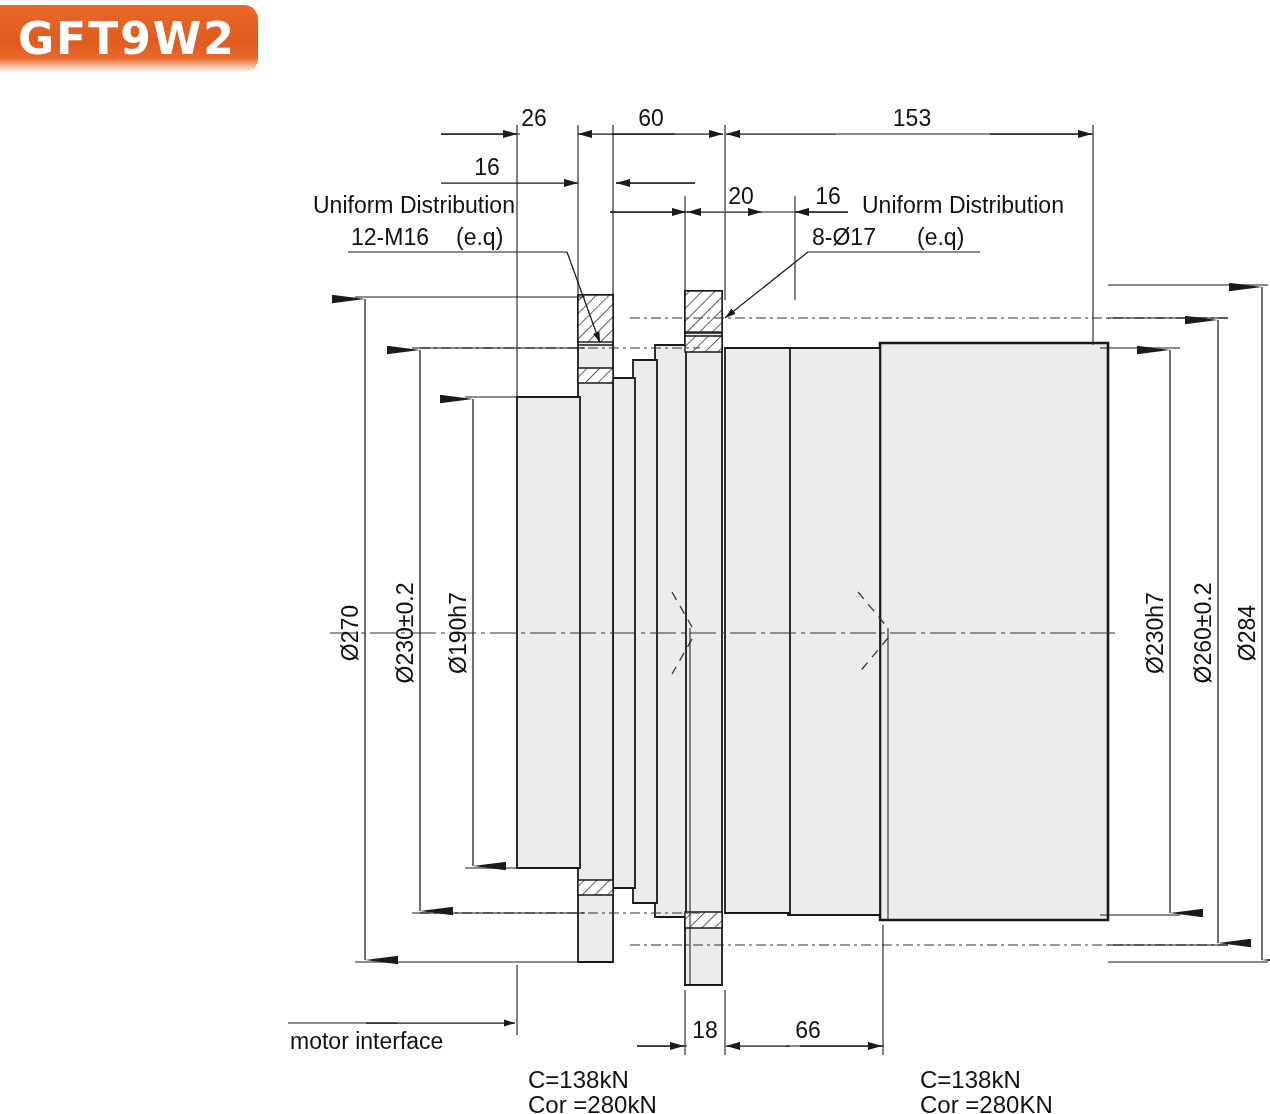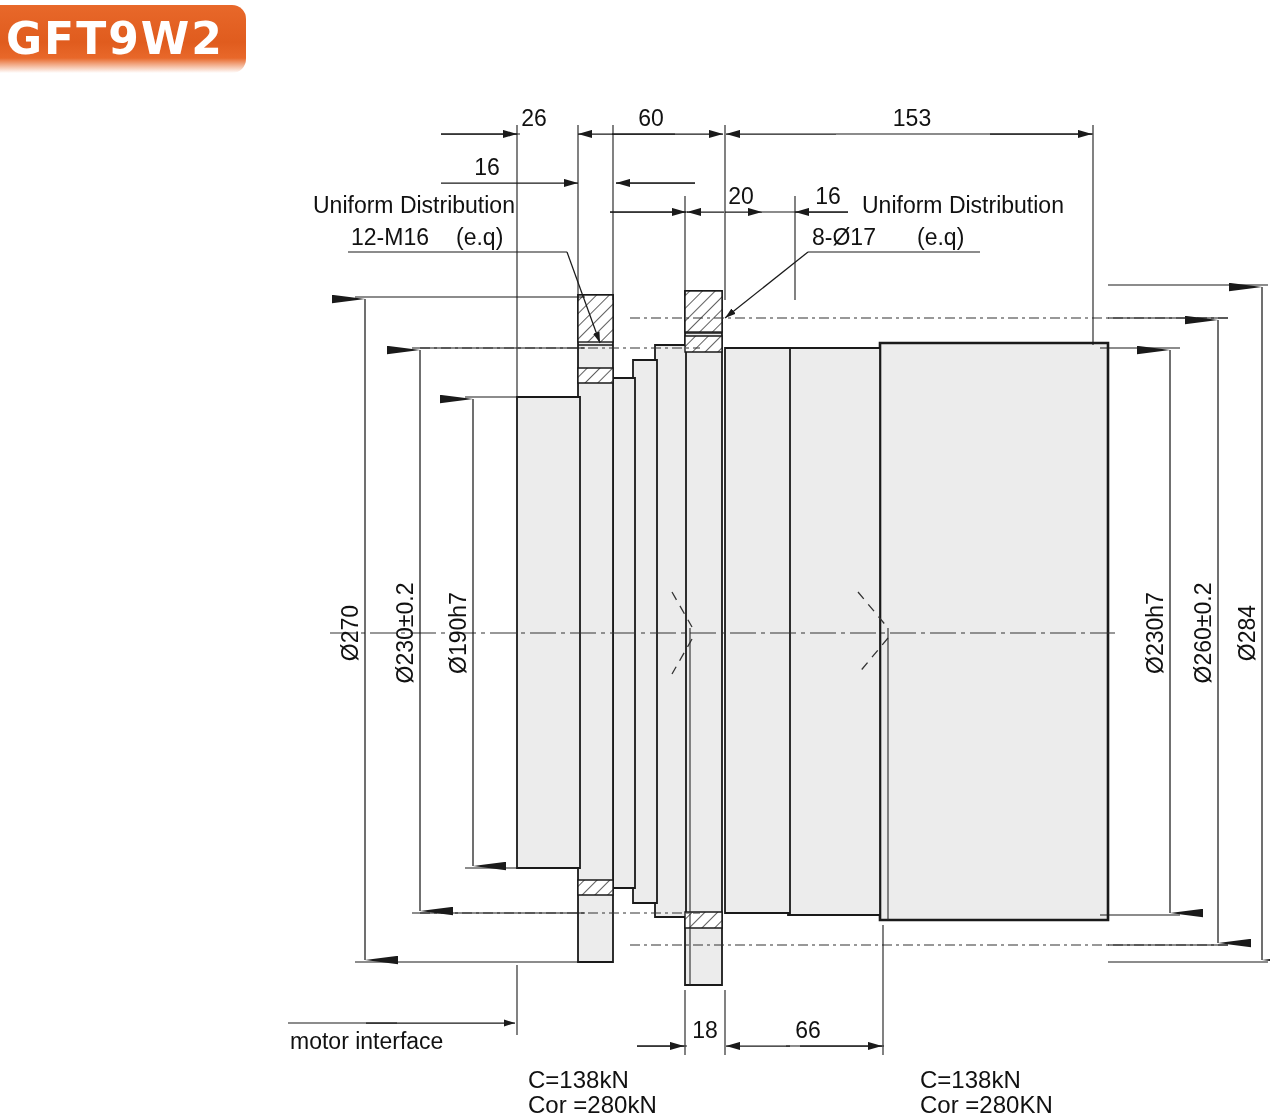--- a/index.html
+++ b/index.html
@@ -1,18 +1,18 @@
 <!DOCTYPE html>
 <html><head>
 <meta charset="utf-8">
 <style>
   html,body{margin:0;padding:0;background:#ffffff;}
   body{width:1270px;height:1114px;position:relative;overflow:hidden;
        font-family:"Liberation Sans", sans-serif;}
-  #badge{position:absolute;left:0;top:5px;height:68px;padding:0 22px 0 6px;
+  #badge{position:absolute;left:0;top:5px;height:68px;padding:0 22px 0 18px;
          display:flex;align-items:center;
          background:linear-gradient(180deg,#e8682a 0%,#e05c1e 55%,#e8682a 78%,#ffffff 100%);
          border-radius:0 14px 14px 0;text-align:center;}
   #badge span{color:#ffffff;font-size:44px;font-weight:bold;letter-spacing:2px;
               line-height:1;font-family:"DejaVu Sans", sans-serif;}
   svg{position:absolute;left:0;top:0;}
   .ln{stroke:#1a1a1a;stroke-width:1.3;fill:none;}
   .thin{stroke:#2b2b2b;stroke-width:1.1;fill:none;}
   .body{fill:#ececec;stroke:#1a1a1a;stroke-width:1.8;}
   .bodyb{fill:#ececec;stroke:#1a1a1a;stroke-width:2.6;}

